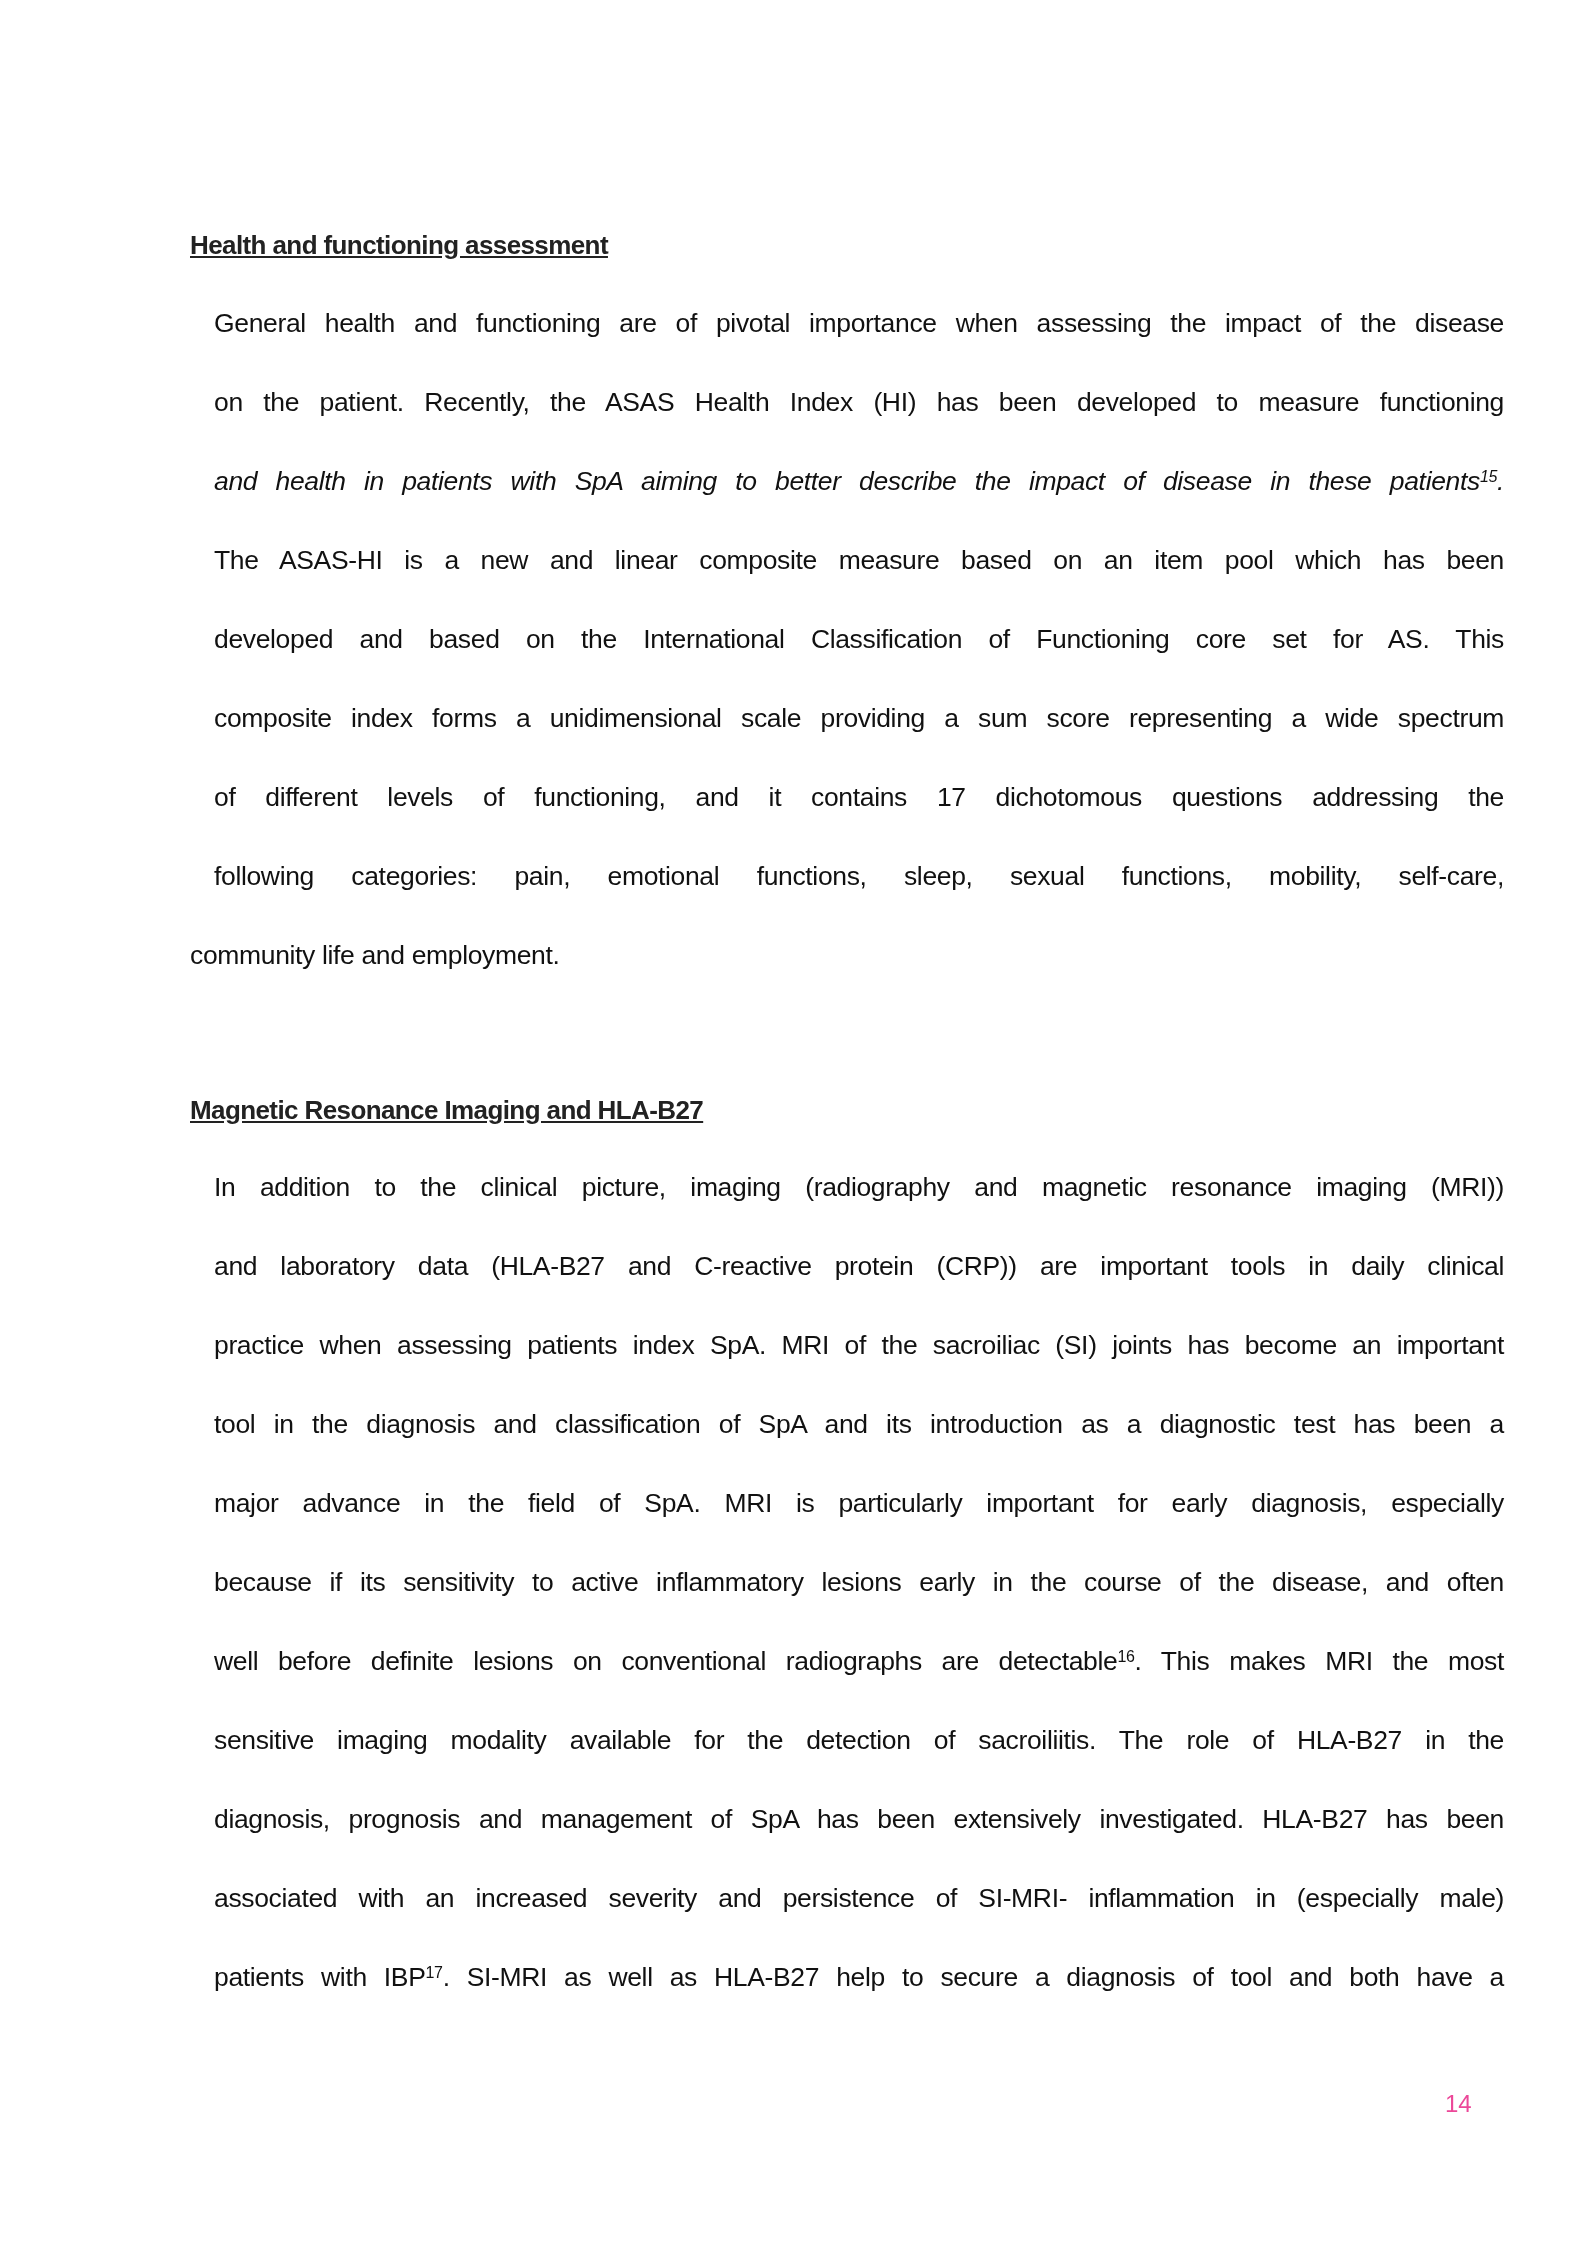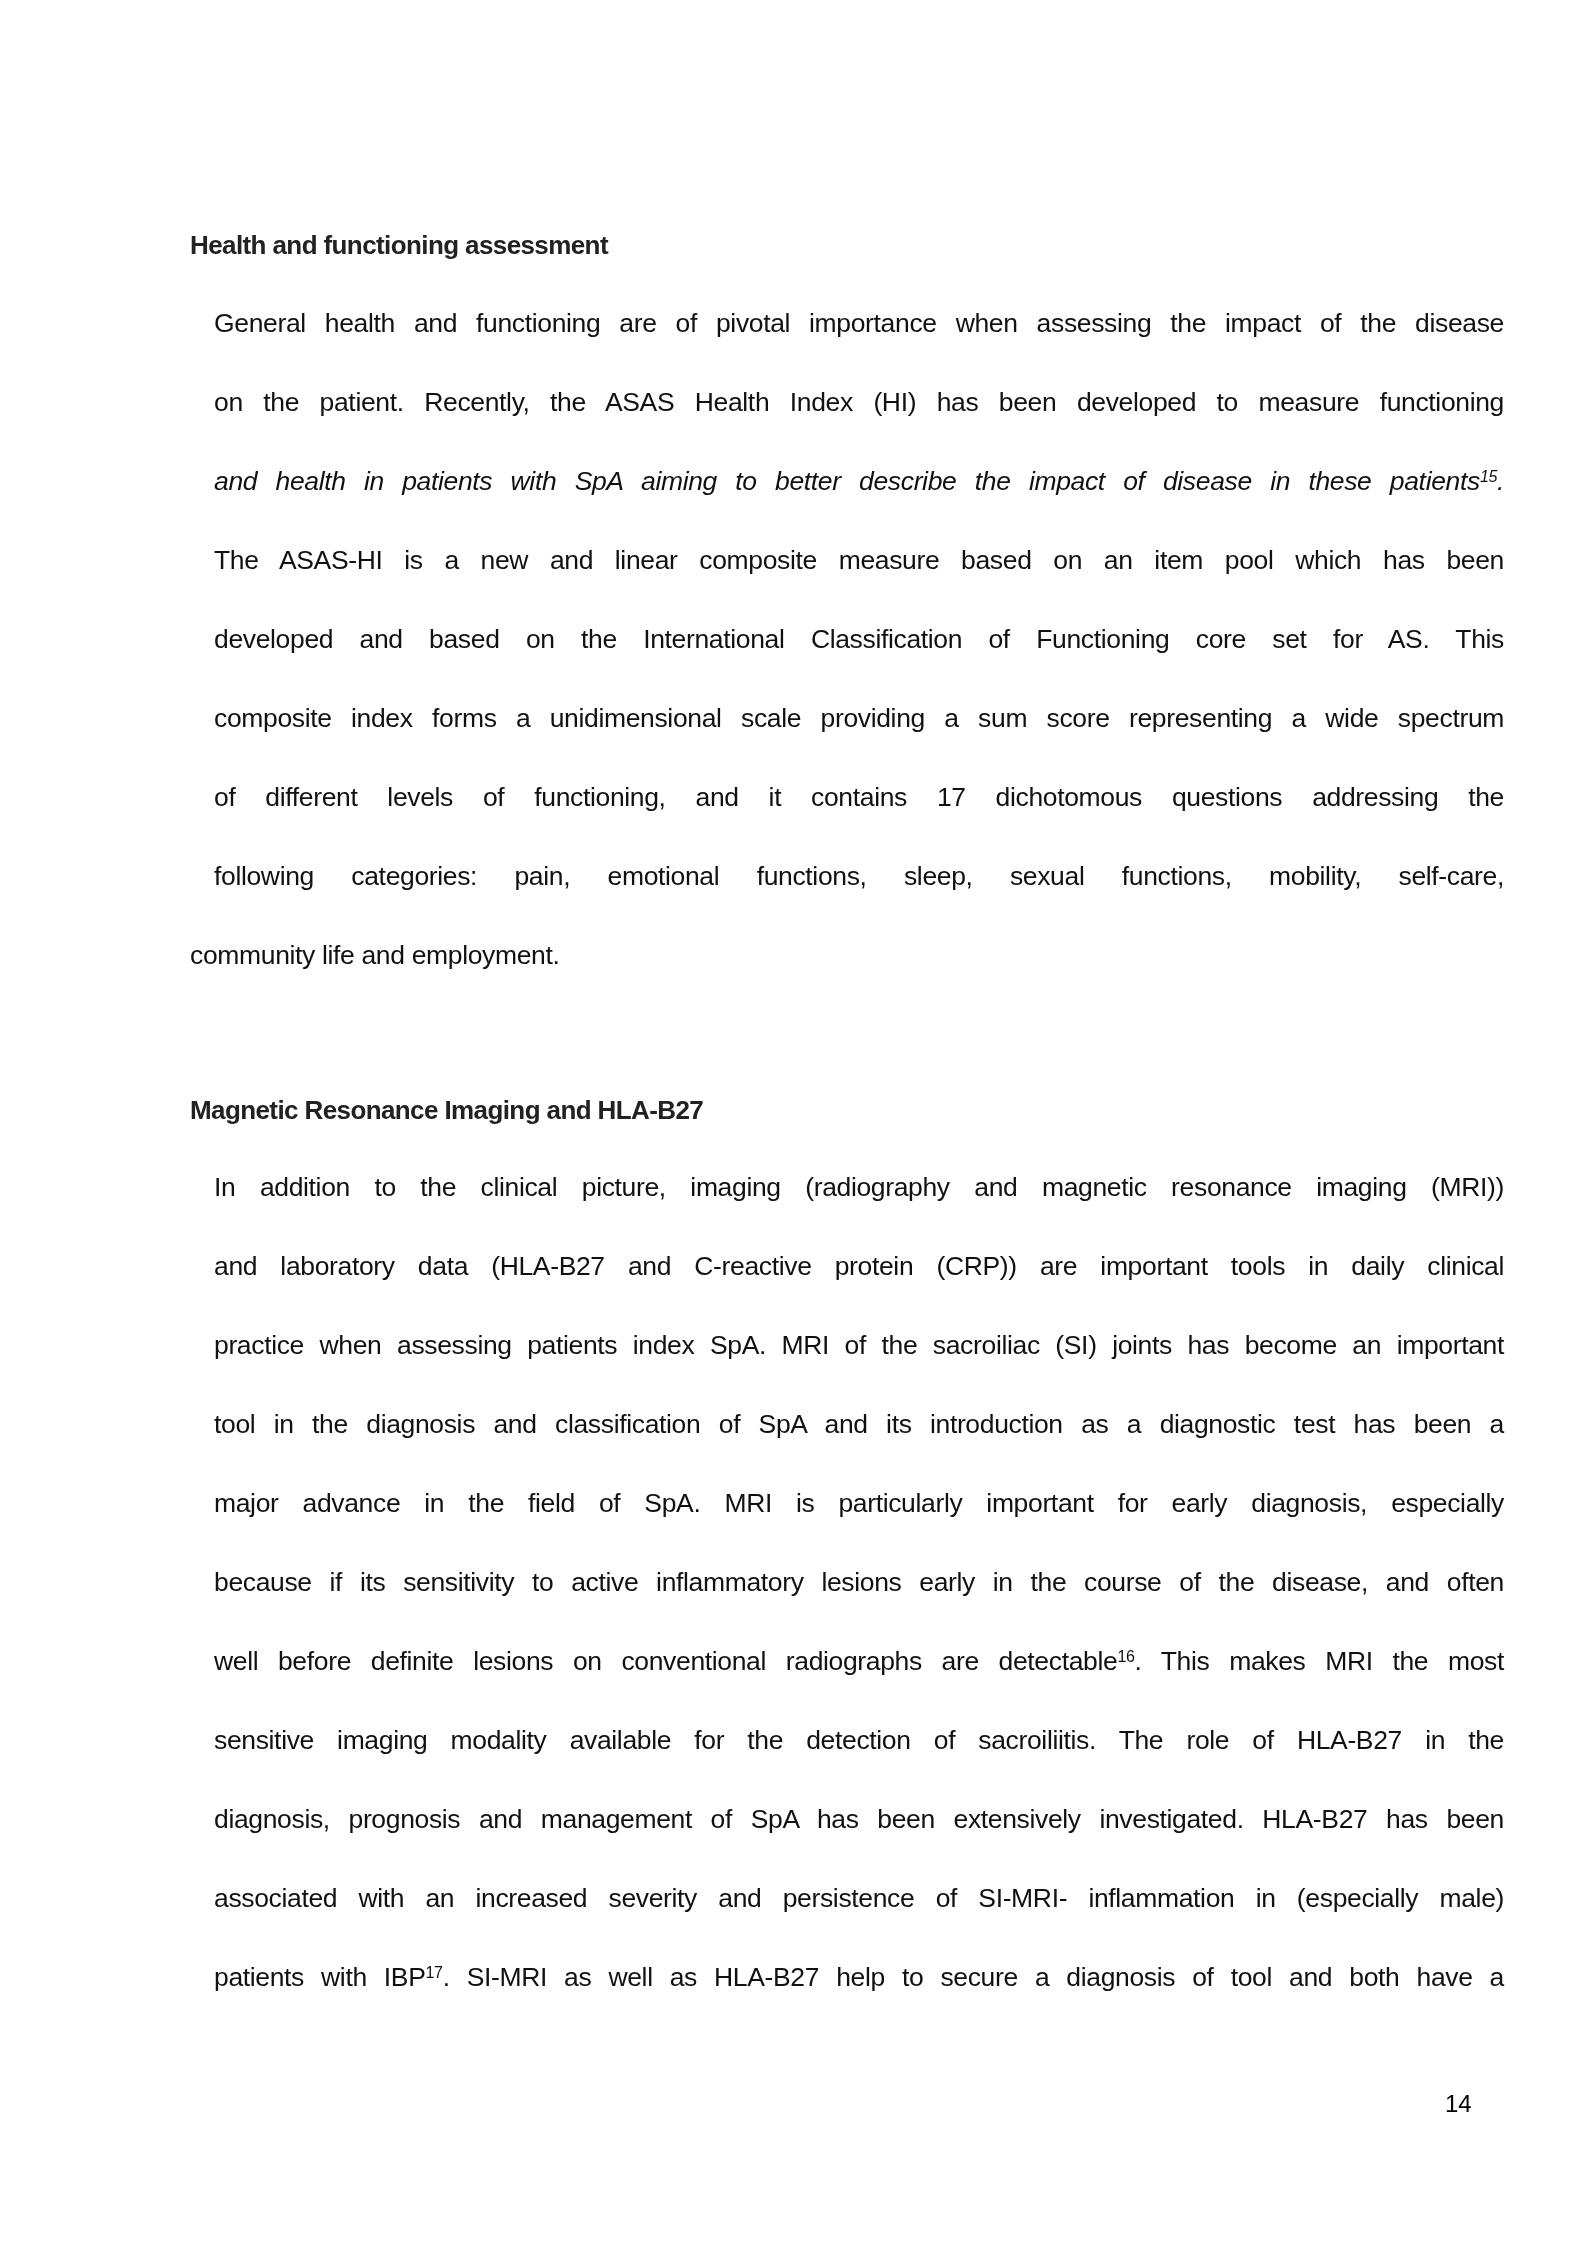--- a/index.html
+++ b/index.html
@@ -5,33 +5,33 @@
   html, body { margin: 0; padding: 0; background: #ffffff; }
   body { width: 1593px; height: 2250px; position: relative; overflow: hidden; }
   .page {
     position: absolute; left: 190px; top: 0; width: 1290px;
     font-family: "Liberation Sans", "DejaVu Sans", sans-serif;
     color: #111111;
   }
   .heading {
     position: absolute; left: 0; width: 1290px;
     font-weight: bold; font-size: 26px; color: #222222;
-    letter-spacing: -0.6px; white-space: nowrap; line-height: 30px;
+    letter-spacing: -0.6px; white-space: nowrap; line-height: 30px; text-decoration: underline;
   }
   .line {
     position: absolute; left: 0; width: 1290px;
     font-size: 26.5px; line-height: 30px; white-space: nowrap;
     letter-spacing: -0.35px;
   }
   .line.justify { text-align: justify; text-align-last: justify; margin-left: 24px; }
   sup { font-size: 16px; line-height: 0; vertical-align: super; position: relative; top: 2px; }
   .page-number {
     position: absolute; left: 1445px; top: 2090px;
     font-family: "Liberation Sans", "DejaVu Sans", sans-serif;
-    font-size: 24px; color: #000000;
+    font-size: 24px; color: #ec4899;
   }
 </style>
 </head>
 <body>
 
 <div class="page">
   <div class="heading" style="top:230px;">Health and functioning assessment</div>
   <div id="sec0">
       <div class="line justify" style="top: 308px;"><span>General health and functioning are of pivotal importance when assessing the impact of the disease</span></div>
       <div class="line justify" style="top: 387px;"><span>on the patient.  Recently, the ASAS Health Index (HI) has been developed to measure functioning</span></div>

